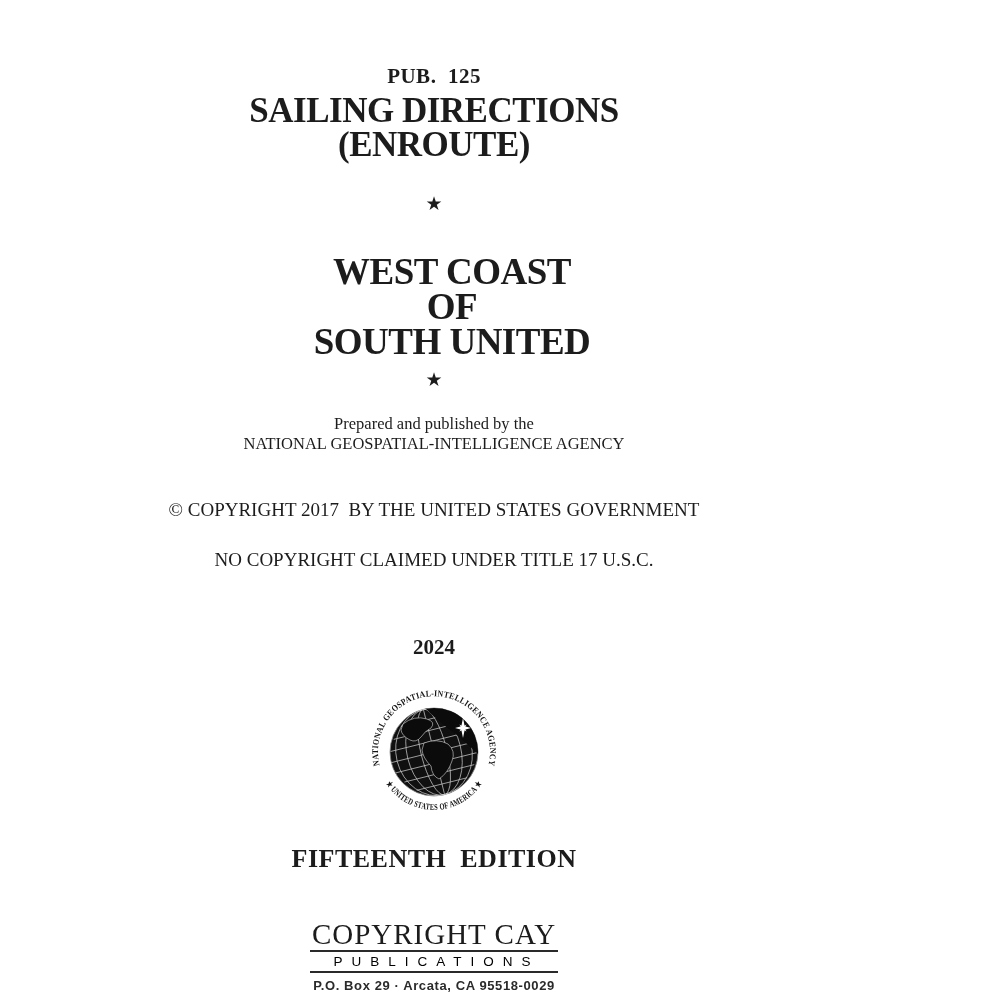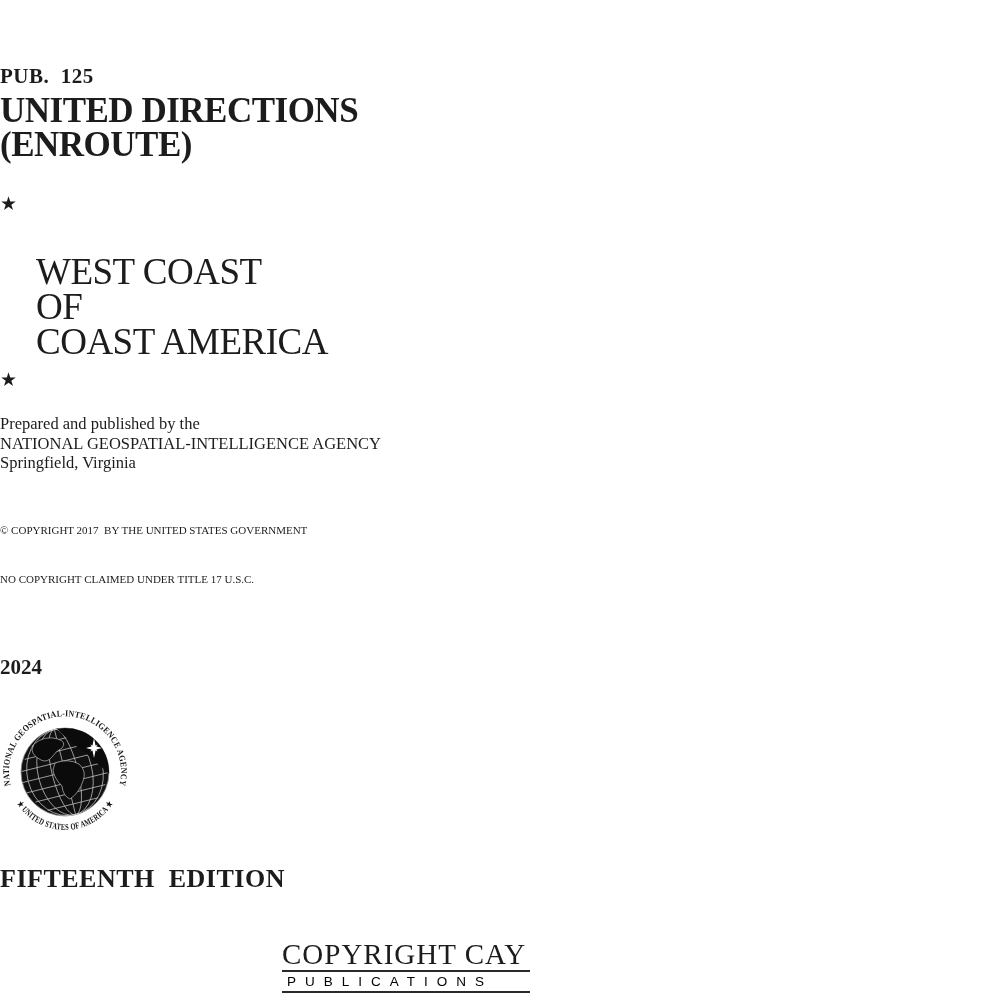--- a/index.html
+++ b/index.html
@@ -5,23 +5,24 @@
   html, body { margin: 0; padding: 0; }
   body {
     width: 1000px; height: 1000px;
     background: #ffffff;
     font-family: "Liberation Serif", serif;
     color: #1c1c1c;
     -webkit-font-smoothing: antialiased;
   }
   .page {
     width: 812px; height: 1000px;
-    text-align: left;
+    text-align: center;
     overflow: hidden;
     position: relative;
+    margin-left: 28px;
   }
   .pub-number {
     padding-top: 64px;
     font-size: 21px;
     font-weight: 700;
     letter-spacing: 0.5px;
     white-space: pre-wrap;
   }
   .doc-title {
     margin-top: 5px;
@@ -32,33 +33,33 @@
   }
   .star-sep {
     font-size: 19px;
     line-height: 24px;
   }
   .star-top { margin-top: 30px; }
   .star-bottom { margin-top: 9px; }
   .region-title {
     margin-top: 38px;
     font-size: 37px;
-    font-weight: 400;
+    font-weight: 700;
     line-height: 35px;
     letter-spacing: -0.5px;
     padding-left: 36px;
   }
   .imprint {
     margin-top: 22px;
     font-size: 16.5px;
     line-height: 19.5px;
   }
   .copyright {
     margin-top: 16px;
-    font-size: 11px;
+    font-size: 19px;
     line-height: 16.5px;
     white-space: pre-wrap;
   }
   .year {
     margin-top: 34px;
     font-size: 21px;
     font-weight: 700;
   }
   .seal-wrap {
     margin-top: 26px;
@@ -112,38 +113,37 @@
   }
 </style>
 </head>
 <body>
 
 <div class="page">
 
   <div class="pub-number">PUB.  125</div>
 
   <div class="doc-title">
-    <div>UNITED DIRECTIONS</div>
+    <div>SAILING DIRECTIONS</div>
     <div>(ENROUTE)</div>
   </div>
 
   <div class="star-sep star-top">★</div>
 
   <div class="region-title">
     <div>WEST COAST</div>
     <div>OF</div>
-    <div>COAST AMERICA</div>
+    <div>SOUTH UNITED</div>
   </div>
 
   <div class="star-sep star-bottom">★</div>
 
   <div class="imprint">
     <div>Prepared and published by the</div>
     <div>NATIONAL GEOSPATIAL-INTELLIGENCE AGENCY</div>
-    <div>Springfield, Virginia</div>
   </div>
 
   <div class="copyright">
     <div>© COPYRIGHT 2017  BY THE UNITED STATES GOVERNMENT</div>
     <div>NO COPYRIGHT CLAIMED UNDER TITLE 17 U.S.C.</div>
   </div>
 
   <div class="year">2024</div>
 
   <div class="seal-wrap">

